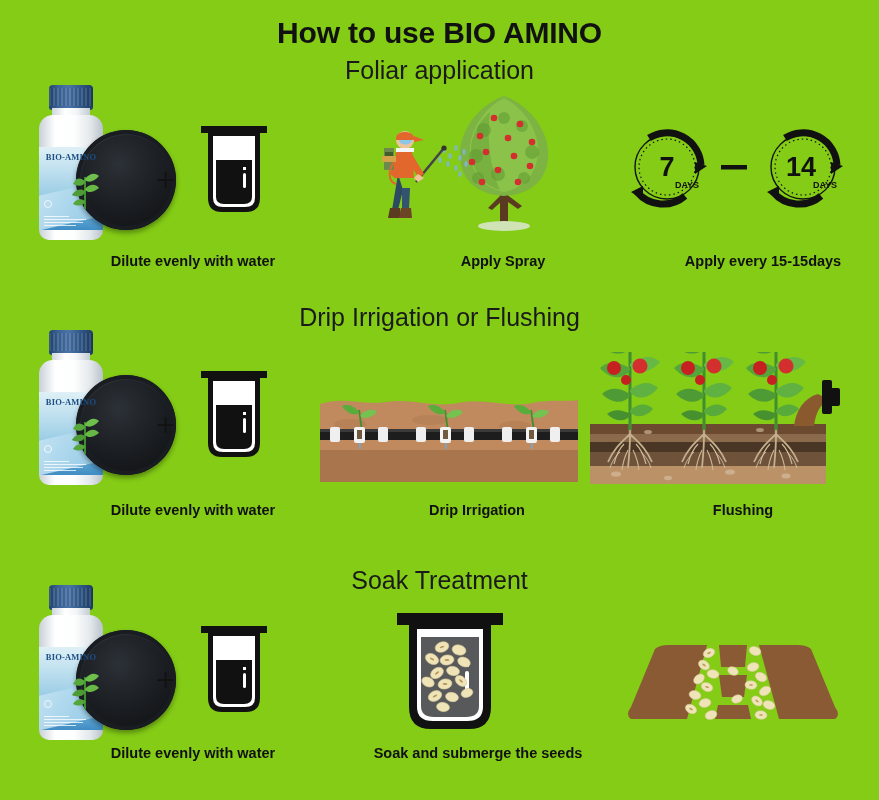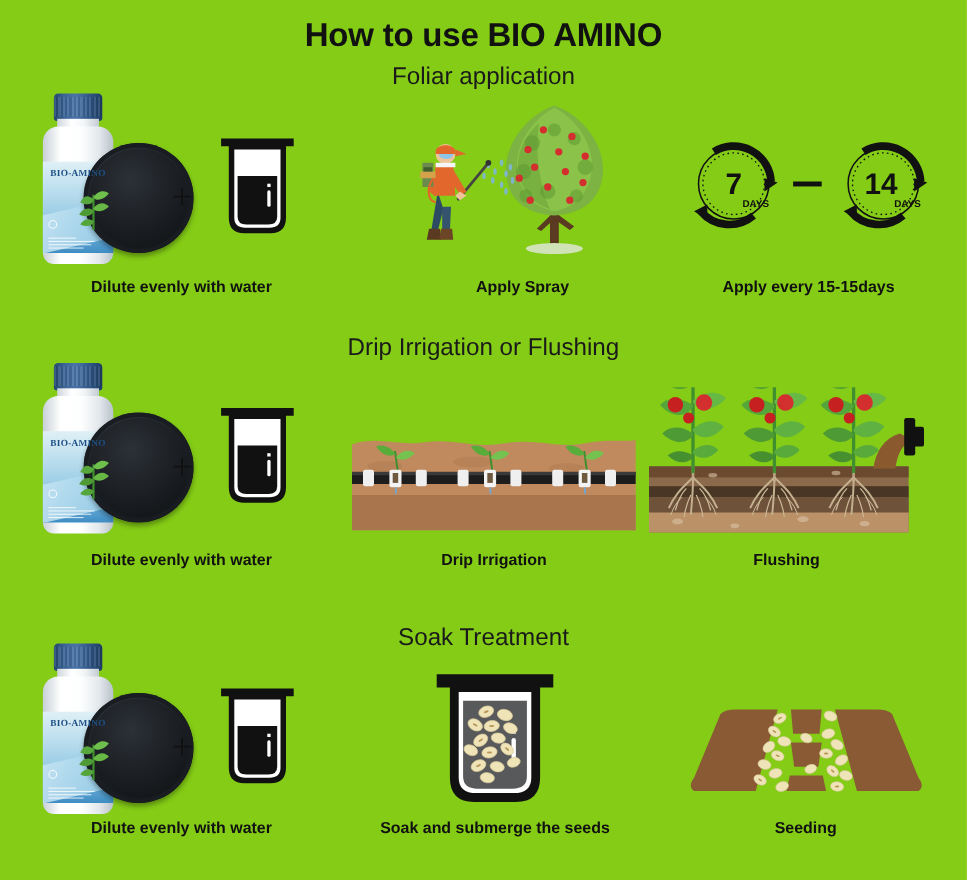--- a/index.html
+++ b/index.html
@@ -11,30 +11,31 @@
   }
   .page { position: relative; width: 879px; height: 800px; background:#84cc16; }
 
   .title {
     position:absolute; top:16px; left:0; width:879px;
     text-align:center; font-size:30px; font-weight:bold; color:#111;
     letter-spacing:-0.2px;
   }
   .section-head {
     position:absolute; width:879px; text-align:center;
-    font-size:22px; font-weight:400; color:#1a1a1a;
+    font-size:25px; font-weight:400; color:#1a1a1a;
   }
   #head-foliar { top:56px; }
   #head-drip   { top:303px; }
   #head-seed   { top:566px; }
 
   .caption {
     position:absolute; text-align:center;
     font-size:14.5px; font-weight:bold; color:#111;
     white-space:nowrap;
+    margin-left:28px;
   }
 
   
   .row { position:absolute; left:0; width:879px; }
   #row1 { top:85px; height:190px; }
   #row2 { top:330px; height:195px; }
   #row3 { top:585px; height:175px; }
 
   
   .cluster { position:absolute; left:18px; top:0; width:265px; height:165px;font-family:Liberation Serif, serif; }
@@ -543,16 +544,15 @@
           <ellipse cx="82" cy="60" rx="2" ry=".8" transform="rotate(22 82 60)"></ellipse>
           <ellipse cx="132" cy="74" rx="2" ry=".8" transform="rotate(40 132 74)"></ellipse>
           <ellipse cx="66" cy="82" rx="2" ry=".8" transform="rotate(30 66 82)"></ellipse>
           <ellipse cx="136" cy="88" rx="2" ry=".8"></ellipse>
         </g>
       </svg>
     </div>
 
     <div class="caption" style="left:0;  top:160px; width:330px;">Dilute evenly with water</div>
     <div class="caption" style="left:330px; top:160px; width:240px;">Soak and submerge the seeds</div>
-    <div class="caption" style="left:625px; top:160px; width:215px;">Seeding</div>
   </div>
 
 </div>
 
 </body></html>

